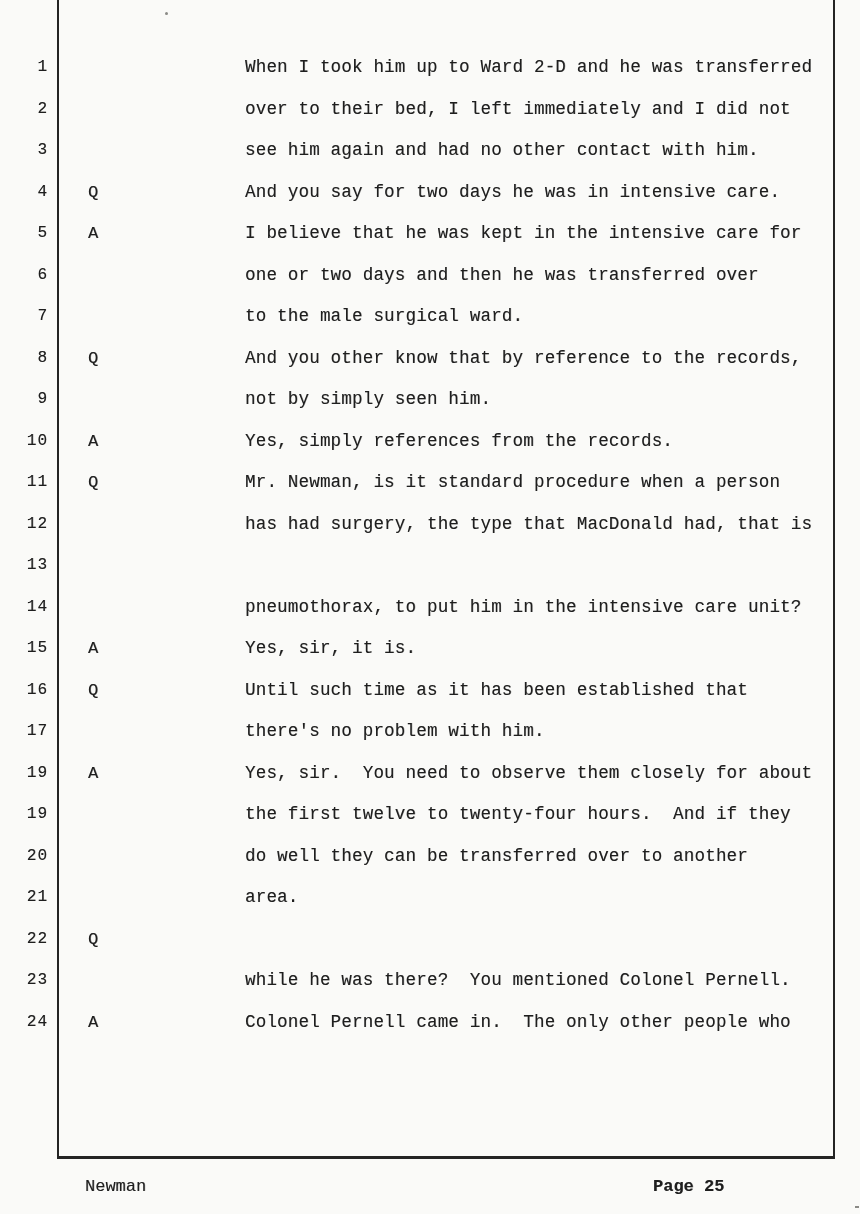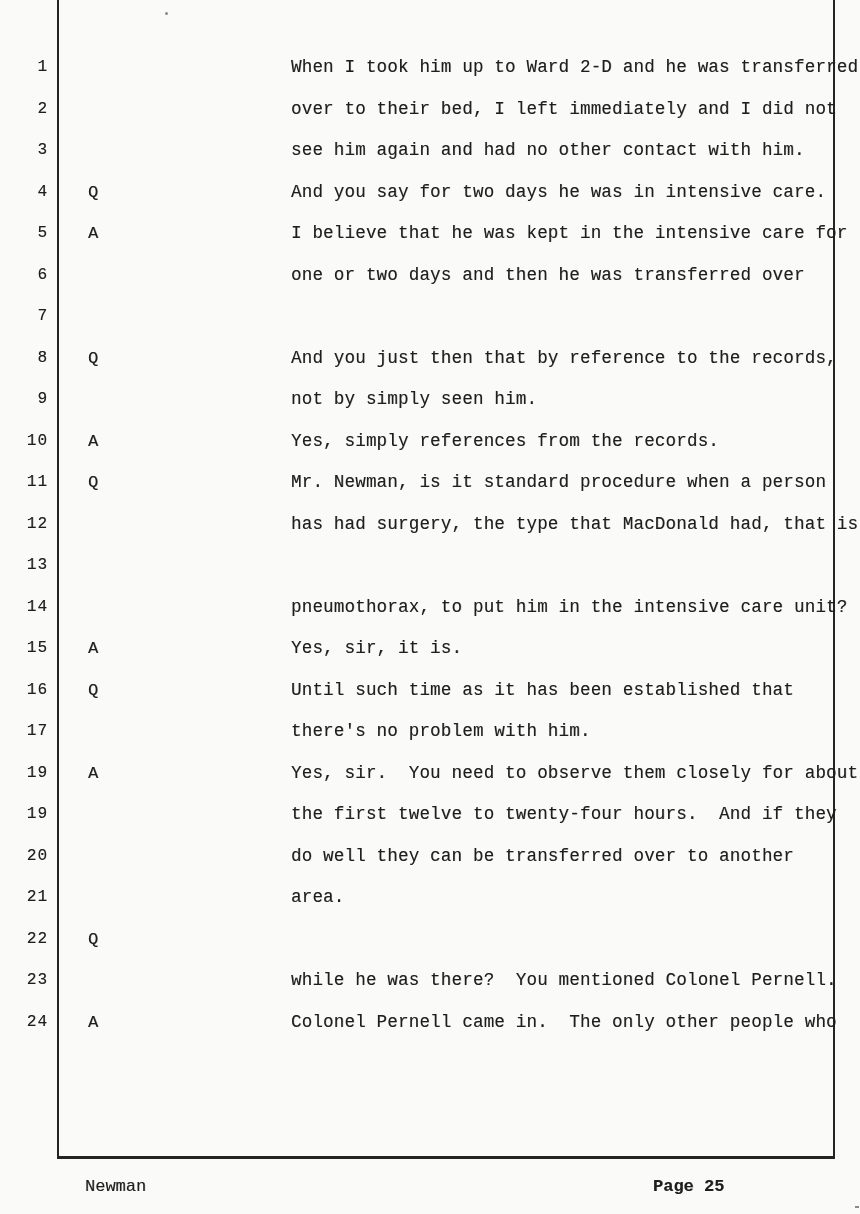--- a/index.html
+++ b/index.html
@@ -60,21 +60,20 @@
     left: 88px; top: 0;
     font-size: 17px;
     text-shadow: 0.4px 0.4px 0 rgba(20,20,20,0.45);
   }
   .t-txt {
     position: absolute;
     left: 245px; top: 0;
     font-size: 17.5px;
     letter-spacing: 0.2px;
     text-shadow: 0.4px 0.4px 0 rgba(20,20,20,0.4);
-    margin-left: 46px;
   }
   .footer {
     position: absolute;
     top: 1172px;
     left: 0;
     width: 860px;
     height: 30px;
     font-size: 17px;
     line-height: 30px;
     text-shadow: 0.4px 0.4px 0 rgba(20,20,20,0.4);
@@ -109,22 +108,22 @@
   <div class="speck speck-1"></div>
   <div class="speck speck-2"></div>
 
   <div class="rows" id="rows">
       <div class="t-row"><span class="t-num">1</span><span class="t-spk"></span><span class="t-txt">When I took him up to Ward 2-D and he was transferred</span></div>
       <div class="t-row"><span class="t-num">2</span><span class="t-spk"></span><span class="t-txt">over to their bed, I left immediately and I did not</span></div>
       <div class="t-row"><span class="t-num">3</span><span class="t-spk"></span><span class="t-txt">see him again and had no other contact with him.</span></div>
       <div class="t-row"><span class="t-num">4</span><span class="t-spk">Q</span><span class="t-txt">And you say for two days he was in intensive care.</span></div>
       <div class="t-row"><span class="t-num">5</span><span class="t-spk">A</span><span class="t-txt">I believe that he was kept in the intensive care for</span></div>
       <div class="t-row"><span class="t-num">6</span><span class="t-spk"></span><span class="t-txt">one or two days and then he was transferred over</span></div>
-      <div class="t-row"><span class="t-num">7</span><span class="t-spk"></span></div>
-      <div class="t-row"><span class="t-num">8</span><span class="t-spk">Q</span><span class="t-txt">And you just then that by reference to the records,</span></div>
+      <div class="t-row"><span class="t-num">7</span><span class="t-spk"></span><span class="t-txt">to the male surgical ward.</span></div>
+      <div class="t-row"><span class="t-num">8</span><span class="t-spk">Q</span><span class="t-txt">And you other know that by reference to the records,</span></div>
       <div class="t-row"><span class="t-num">9</span><span class="t-spk"></span><span class="t-txt">not by simply seen him.</span></div>
       <div class="t-row"><span class="t-num">10</span><span class="t-spk">A</span><span class="t-txt">Yes, simply references from the records.</span></div>
       <div class="t-row"><span class="t-num">11</span><span class="t-spk">Q</span><span class="t-txt">Mr. Newman, is it standard procedure when a person</span></div>
       <div class="t-row"><span class="t-num">12</span><span class="t-spk"></span><span class="t-txt">has had surgery, the type that MacDonald had, that is</span></div>
       <div class="t-row"><span class="t-num">13</span><span class="t-spk"></span></div>
       <div class="t-row"><span class="t-num">14</span><span class="t-spk"></span><span class="t-txt">pneumothorax, to put him in the intensive care unit?</span></div>
       <div class="t-row"><span class="t-num">15</span><span class="t-spk">A</span><span class="t-txt">Yes, sir, it is.</span></div>
       <div class="t-row"><span class="t-num">16</span><span class="t-spk">Q</span><span class="t-txt">Until such time as it has been established that</span></div>
       <div class="t-row"><span class="t-num">17</span><span class="t-spk"></span><span class="t-txt">there's no problem with him.</span></div>
       <div class="t-row"><span class="t-num">19</span><span class="t-spk">A</span><span class="t-txt">Yes, sir.  You need to observe them closely for about</span></div>

